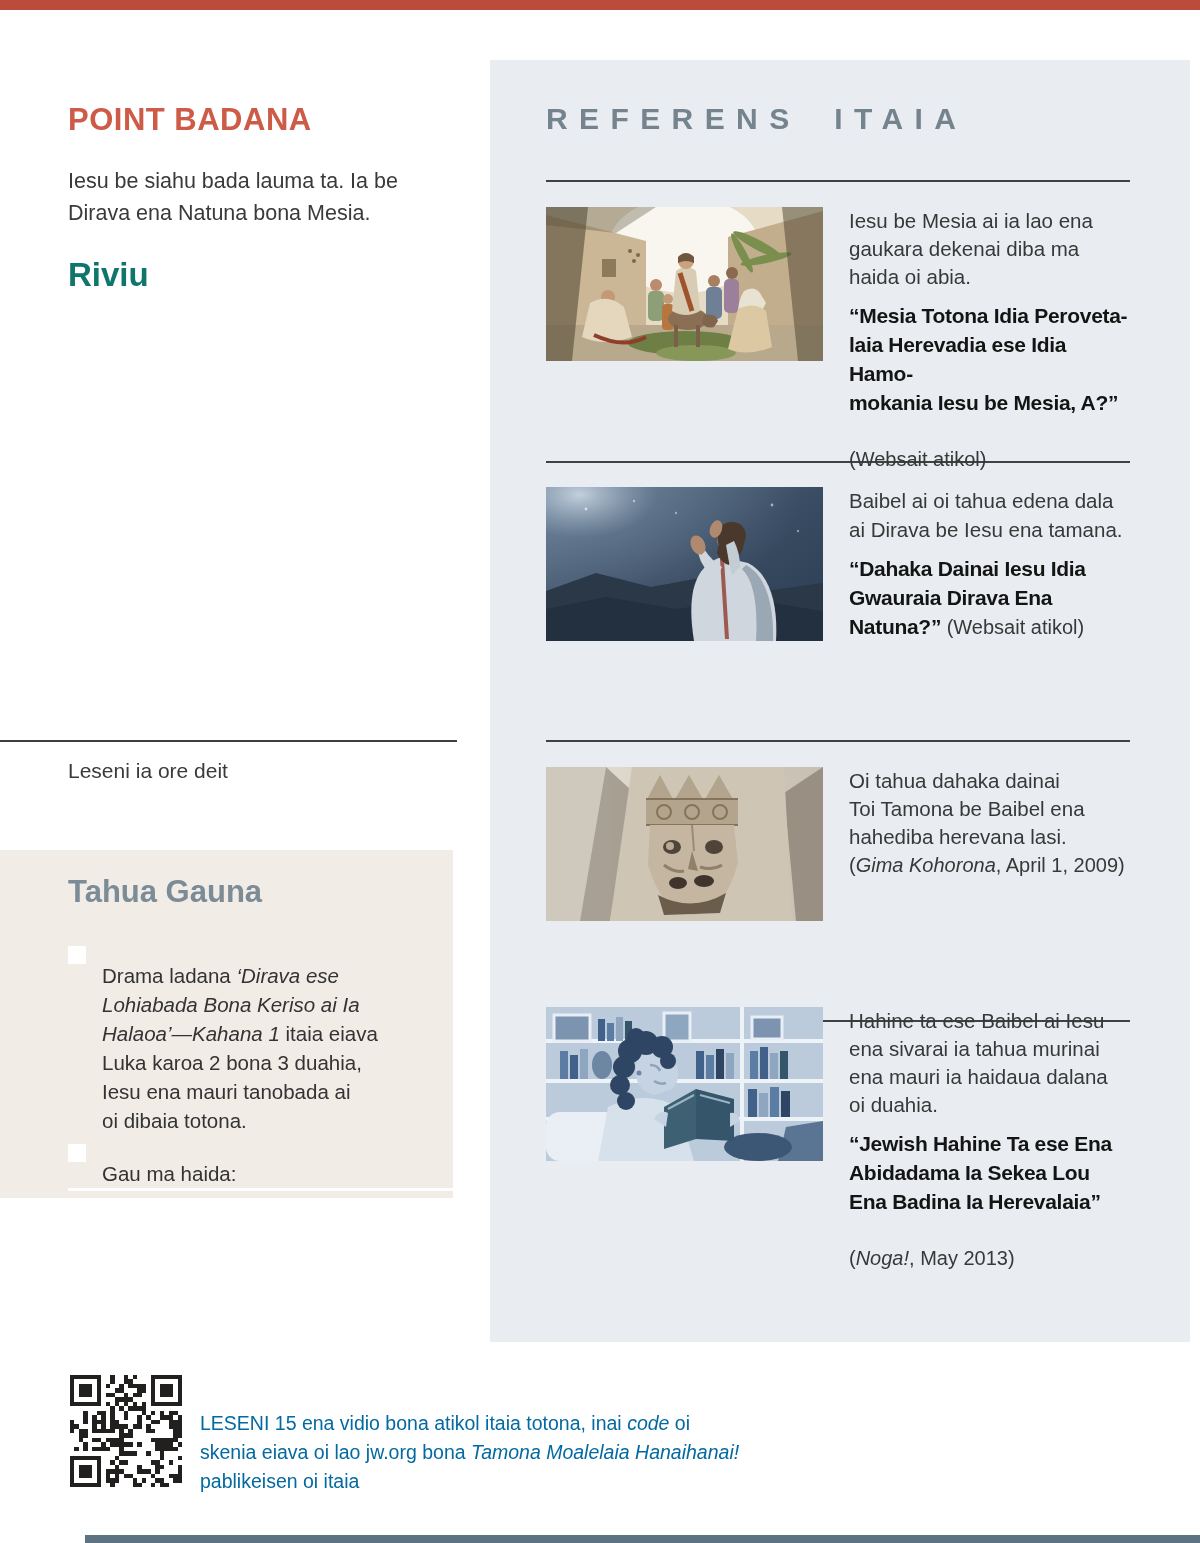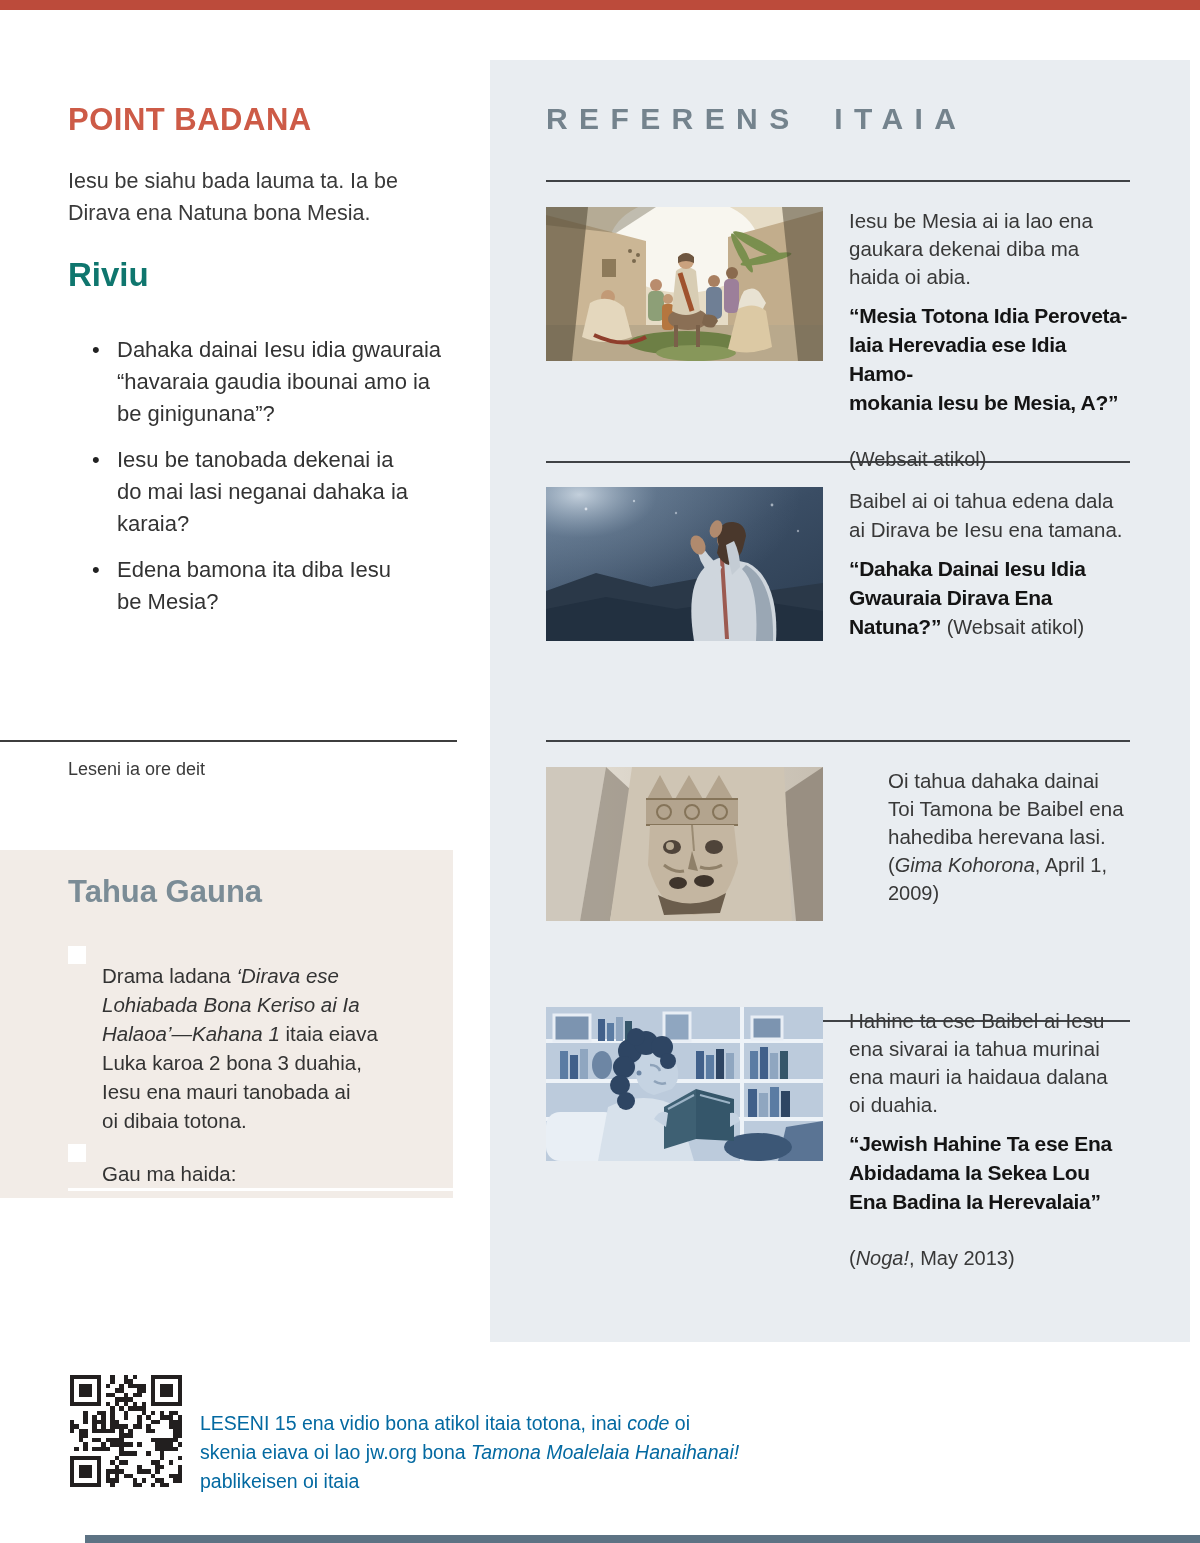--- a/index.html
+++ b/index.html
@@ -13,41 +13,41 @@
   .bottom-bar{left:85px;top:1535px;width:1115px;height:8px;background:#5d7384;}
 
   
   .point-title{left:68px;top:102px;font-size:31px;font-weight:bold;color:#cd5b47;letter-spacing:.5px;}
   .intro{left:68px;top:165px;width:390px;font-size:21.5px;line-height:32px;color:#3a3a3a;}
   .riviu-head{left:68px;top:256px;font-size:33px;font-weight:bold;color:#0f766e;}
   .bullets{left:68px;top:334px;width:378px;list-style:none;margin:0;padding:0;}
   .bullets li{position:relative;padding-left:49px;font-size:22px;line-height:32px;margin-bottom:14px;color:#333;}
   .bullets li::before{content:"•";position:absolute;left:24px;top:0;font-size:22px;color:#222;}
   .left-rule{left:0;top:740px;width:457px;border-top:2px solid #3e3e3e;}
-  .leseni{left:68px;top:759px;font-size:18px;color:#3a3a3a;}
+  .leseni{left:68px;top:759px;font-size:21px;color:#3a3a3a;}
 
   
   .tahua-box{left:0;top:850px;width:453px;height:348px;background:#f2ece7;}
   .tahua-head{left:68px;top:24px;font-size:31px;font-weight:bold;color:#7b8c96;}
   .check{width:18px;height:18px;background:#ffffff;}
   .chk1{left:68px;top:96px;}
   .chk2{left:68px;top:294px;}
   .tahua-item{font-size:20.5px;line-height:29px;color:#333;}
   .item1{left:102px;top:90px;width:330px;}
   .item2{left:102px;top:288px;width:330px;}
   .wline{left:68px;width:385px;height:3px;background:#ffffff;}
 
   
   .panel{left:490px;top:60px;width:700px;height:1282px;background:#e9edf1;}
   .panel-head{left:56px;top:42px;font-size:30px;font-weight:bold;color:#75838e;
               letter-spacing:.38em;word-spacing:14px;color:#74838d;}
   .rule{left:56px;width:584px;border-top:2px solid #3f4245;}
   .r1{top:120px;} .r2{top:401px;} .r3{top:680px;} .r4{top:960px;}
   .section{left:56px;width:586px;display:flex;}
-  .s1{top:147px;} .s2{top:427px;} .s3{top:707px;gap:39px;} .s4{top:947px;}
+  .s1{top:147px;} .s2{top:427px;} .s3{top:707px;} .s4{top:947px;}
   .thumb{width:277px;height:154px;flex:0 0 277px;margin-right:26px;display:block;}
   .ref-text{margin:0;width:296px;font-size:20.5px;line-height:28px;color:#383838;}
   .ref-text strong{display:block;margin-top:10px;font-size:21px;line-height:29px;color:#141414;letter-spacing:-.3px;}
   .cite{font-size:20px;}
 
   
   .qr{left:70px;top:1375px;width:112px;height:112px;}
   .footer-note{left:200px;top:1389px;width:640px;font-size:19.5px;line-height:29px;color:#0369a1;}
   em{font-style:italic;}
 </style>
@@ -56,30 +56,20 @@
 
 <div class="page">
 
   <div class="abs top-bar"></div>
 
   <div class="abs point-title">POINT BADANA</div>
   <div class="abs intro pre">Iesu be siahu bada lauma ta. Ia be
 Dirava ena Natuna bona Mesia.</div>
 
   <div class="abs riviu-head">Riviu</div>
-  <ul class="abs bullets">
-    <li class="pre">Dahaka dainai Iesu idia gwauraia
-“havaraia gaudia ibounai amo ia
-be ginigunana”?</li>
-    <li class="pre">Iesu be tanobada dekenai ia
-do mai lasi neganai dahaka ia
-karaia?</li>
-    <li class="pre">Edena bamona ita diba Iesu
-be Mesia?</li>
-  </ul>
 
   <div class="abs left-rule"></div>
   <div class="abs leseni">Leseni ia ore deit</div>
 
   <div class="abs tahua-box">
     <div class="abs tahua-head">Tahua Gauna</div>
     <div class="abs check chk1"></div>
     <p class="abs tahua-item item1 pre"><span>Drama ladana </span><em>‘Dirava ese
 Lohiabada Bona Keriso ai Ia
 Halaoa’—Kahana 1</em><span> itaia eiava

